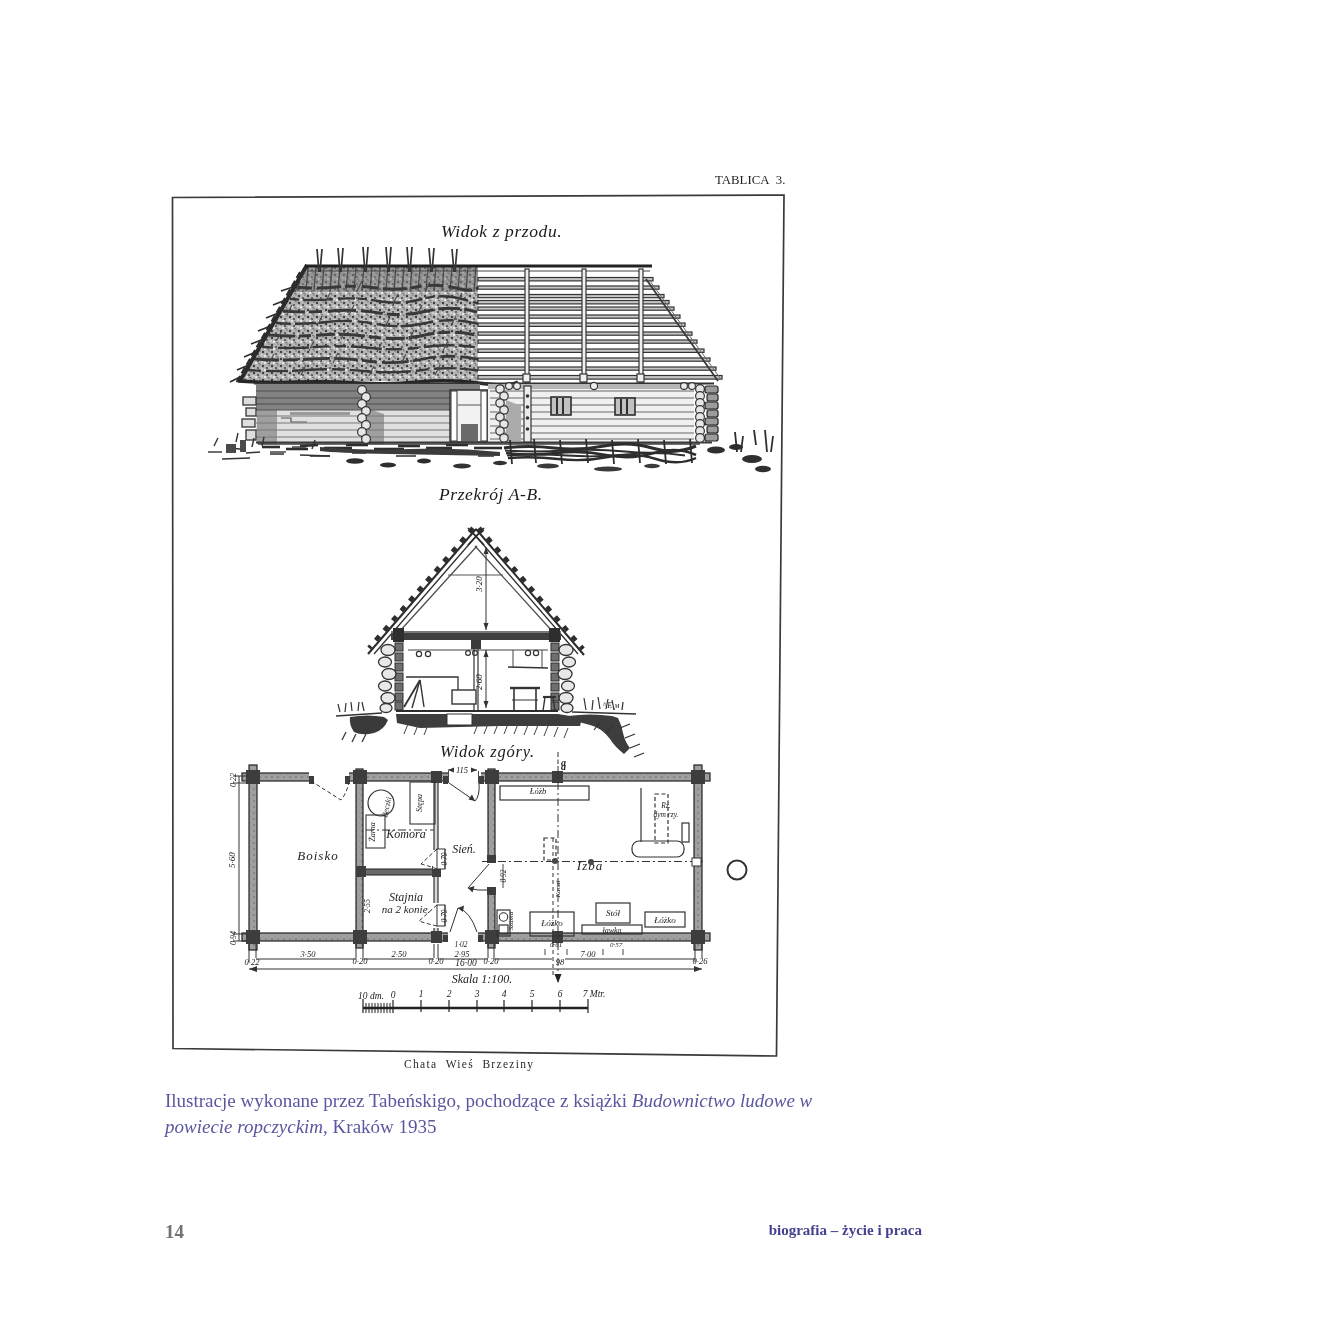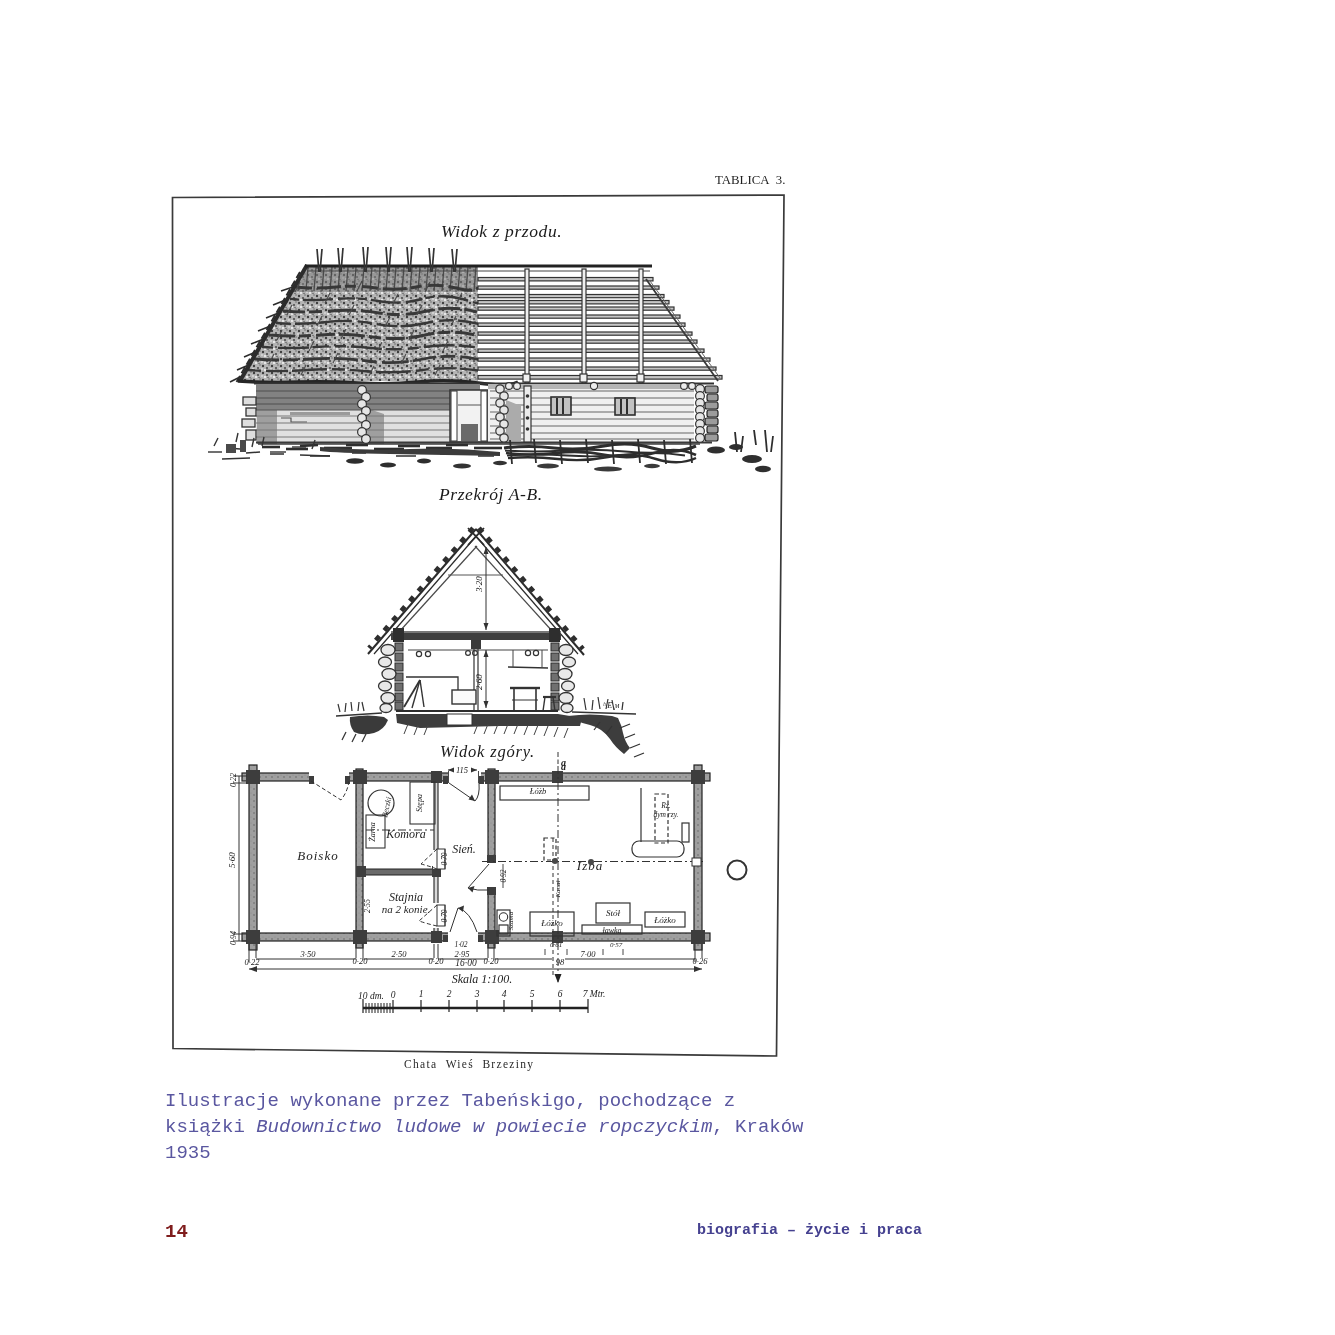--- a/index.html
+++ b/index.html
@@ -1,18 +1,18 @@
 <!DOCTYPE html>
 <html><head>
 <meta charset="utf-8">
 <style>
   html,body{margin:0;padding:0;background:#ffffff;}
   #page{position:relative;width:1087px;height:1335px;background:#ffffff;overflow:hidden;}
   svg text{font-family:"Liberation Serif",serif;}
-  .cap{font-family:Liberation Mono, monospace;}
+  .cap{font-family:Liberation Serif, serif;}
 </style>
 </head>
 <body>
 <div id="page">
 <svg width="1335" height="1335" viewBox="0 0 1335 1335">
   <defs>
     <pattern id="speck" width="9" height="7" patternUnits="userSpaceOnUse">
       <rect width="9" height="7" fill="#b5b5b5"></rect>
       <circle cx="2" cy="2" r="1.2" fill="#3e3e3e"></circle>
       <circle cx="6" cy="4" r="1.1" fill="#4e4e4e"></circle>
@@ -742,15 +742,15 @@
     <circle cx="737" cy="870" r="9.5" fill="none" stroke="#333" stroke-width="2"></circle>
   </g>
 
   <text x="404" y="1068" font-size="11.5" letter-spacing="1.3" fill="#2a2a2a">Chata&nbsp;&nbsp;Wieś&nbsp;&nbsp;Brzeziny</text>
 </svg>
 
 
 <div class="cap" style="position:absolute;left:165px;top:1088px;width:660px;font-size:19px;line-height:26px;color:#5A57A0;">Ilustracje wykonane przez Tabeńskigo, pochodzące z książki <i>Budownictwo ludowe w powiecie ropczyckim</i>, Kraków 1935</div>
 
 
-<div class="cap" style="position:absolute;left:165px;top:1221px;font-size:19px;font-weight:bold;color:#7f1d1d;">14</div>
+<div class="cap" style="position:absolute;left:165px;top:1221px;font-size:19px;font-weight:bold;color:#737373;">14</div>
 <div class="cap" style="position:absolute;right:165px;top:1222px;font-size:15px;font-weight:bold;color:#454190;">biografia – życie i praca</div>
 </div>
 
 </body></html>

